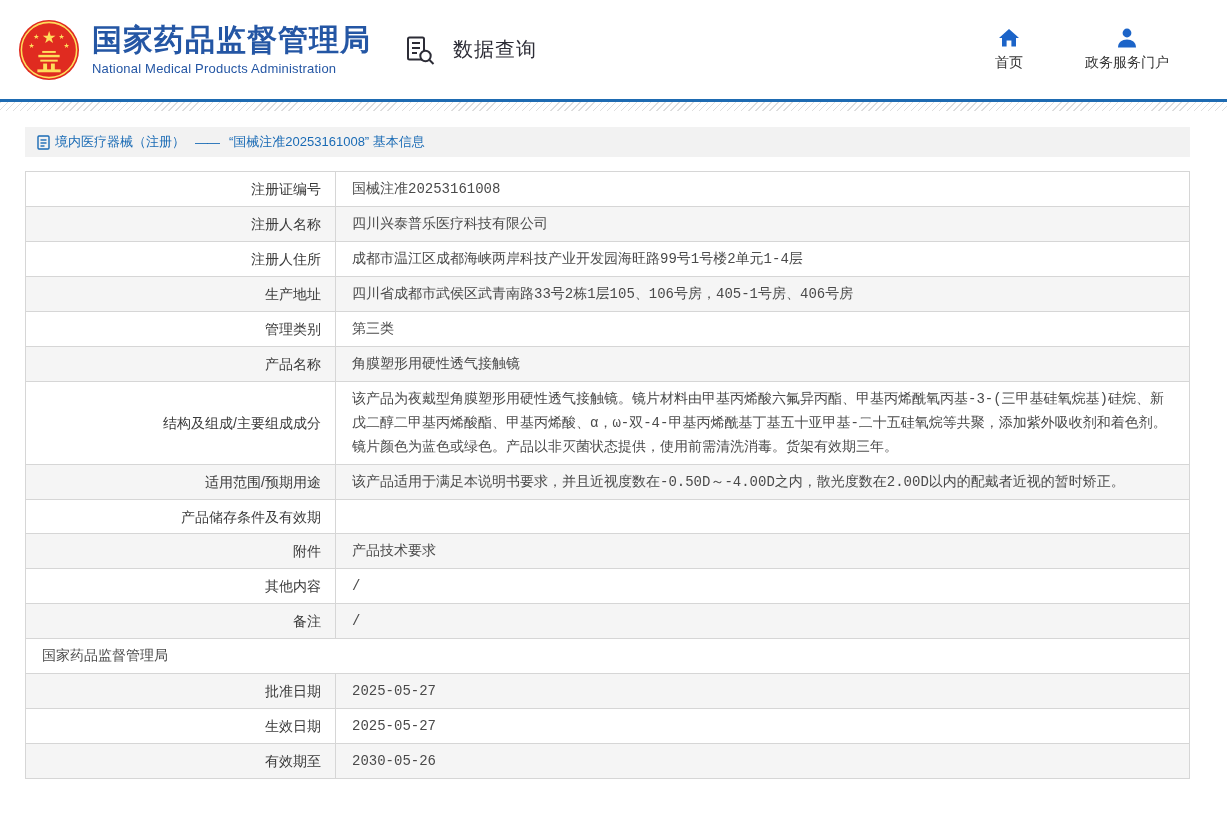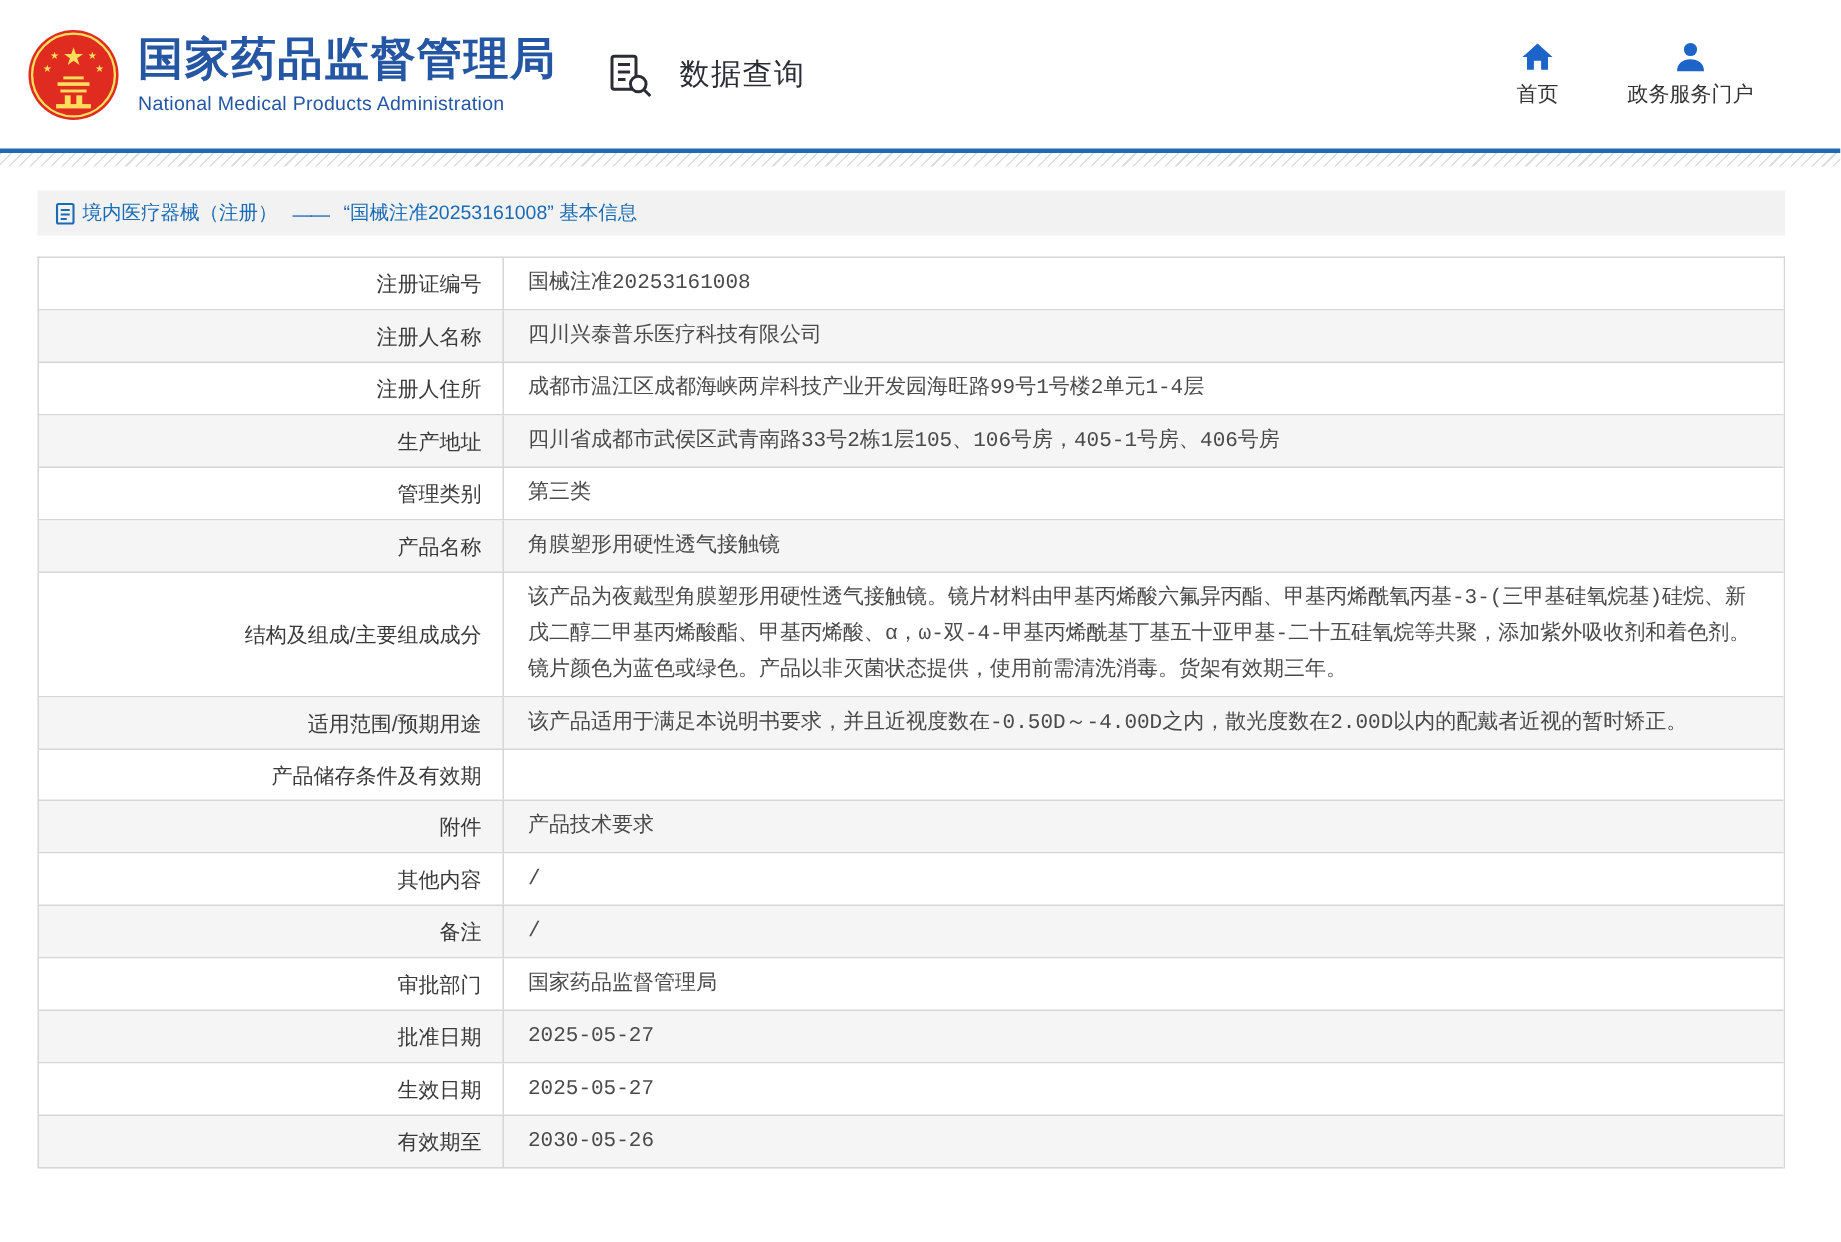--- a/index.html
+++ b/index.html
@@ -14,21 +14,21 @@
   .emblem { width:62px; height:62px; flex:0 0 62px; }
   .brand-text { margin-left:12px; }
   .brand-cn { font-size:30px; font-weight:bold; color:var(--title-blue); letter-spacing:1px; line-height:34px; }
   .brand-en { font-size:13px; color:var(--title-blue); margin-top:4px; letter-spacing:.2px; }
 
   .section-link { display:flex; align-items:center; margin-left:34px; cursor:pointer; }
   .section-link svg { width:30px; height:30px; }
   .section-link span { font-size:20px; color:var(--query-dark); margin-left:18px; letter-spacing:1px; }
 
   .spacer { flex:1; }
-  nav { display:flex; gap:46px;justify-content:flex-end; }
+  nav { display:flex; gap:62px;justify-content:flex-end; }
   .nav-item { display:flex; flex-direction:column; align-items:center; cursor:pointer; }
   .nav-item svg { width:22px; height:22px; }
   .nav-item .nav-label { font-size:14px; color:#333; margin-top:5px; white-space:nowrap; }
 
   .blue-line { height:3px; background:var(--divider-blue); }
   .hatch { height:9px;
     background:repeating-linear-gradient(135deg,#dedede 0,#dedede 1px,#ffffff 1px,#ffffff 5px); }
 
   
   .breadcrumb { margin:16px 37px 0 25px; height:30px; background:var(--bar-gray);
@@ -166,21 +166,20 @@
       </div>
       <div class="trow">
         <div class="tlabel">其他内容</div>
         <div class="tvalue">/</div>
       </div>
       <div class="trow">
         <div class="tlabel">备注</div>
         <div class="tvalue">/</div>
       </div>
       <div class="trow">
-        <div class="tlabel">审批部门</div>
         <div class="tvalue">国家药品监督管理局</div>
       </div>
       <div class="trow">
         <div class="tlabel">批准日期</div>
         <div class="tvalue">2025-05-27</div>
       </div>
       <div class="trow">
         <div class="tlabel">生效日期</div>
         <div class="tvalue">2025-05-27</div>
       </div>

